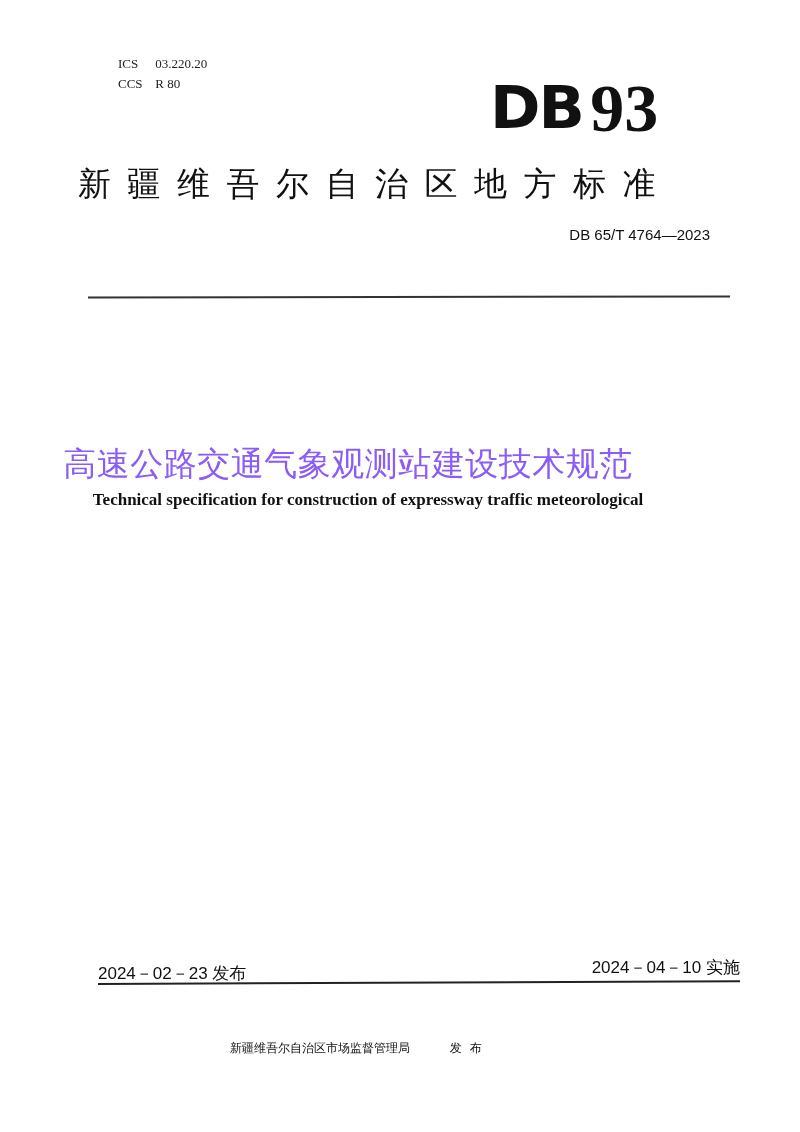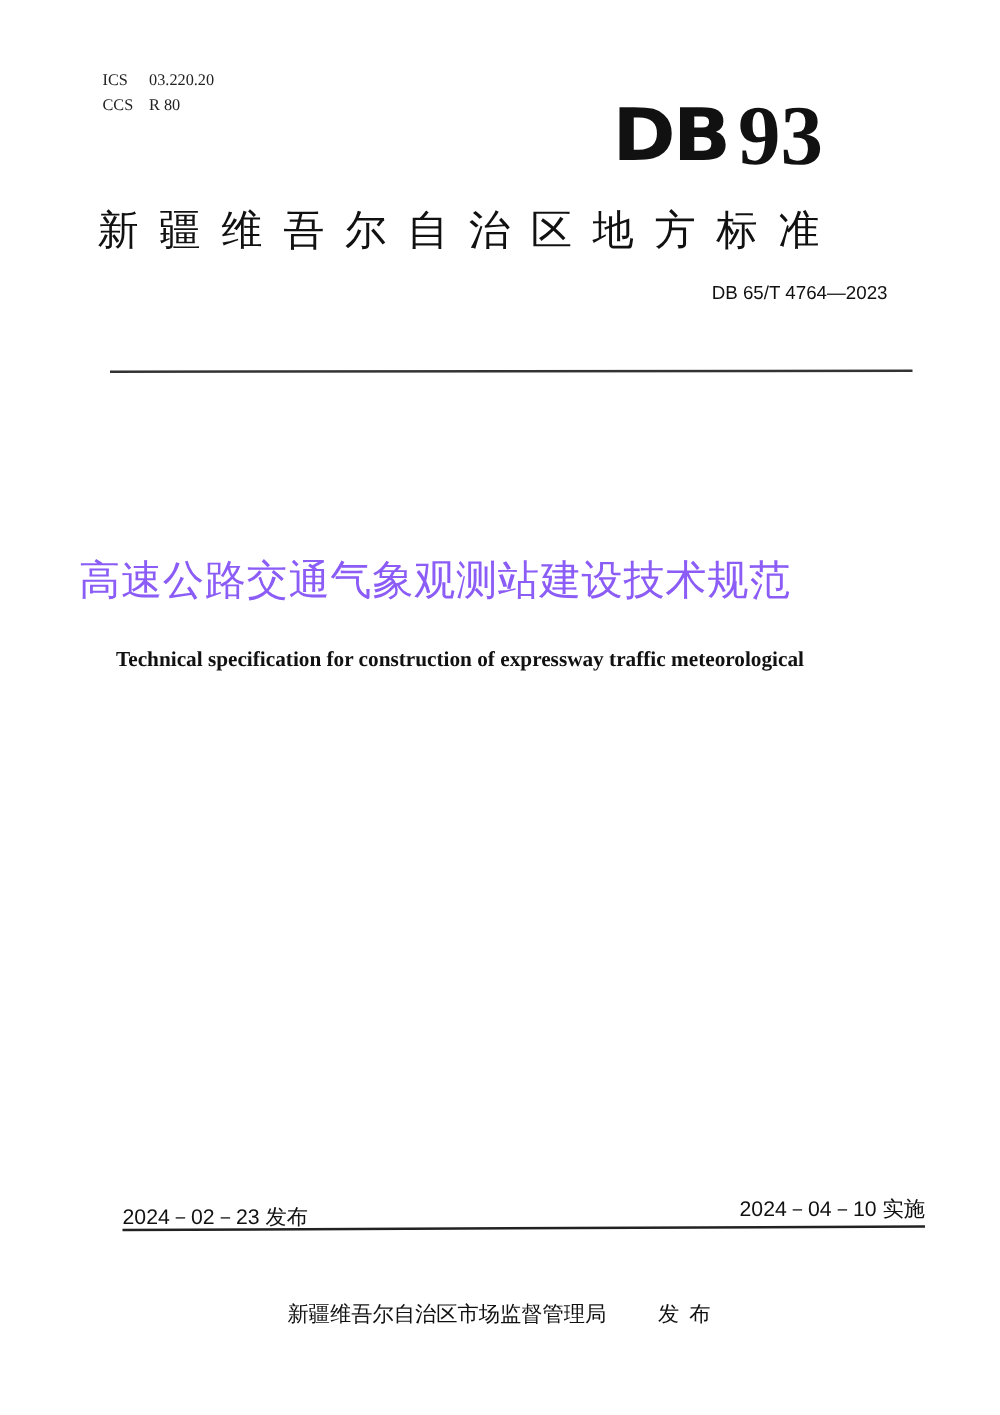--- a/index.html
+++ b/index.html
@@ -3,33 +3,33 @@
 <meta charset="utf-8">
 <style>
   html, body { margin: 0; padding: 0; }
   body {
     width: 800px; height: 1132px; background: #ffffff; position: relative; overflow: hidden;
     font-family: "DejaVu Sans", sans-serif; color: #111;
   }
   .abs { position: absolute; }
   .classif { left: 82px; top: 54px; font-family: "Liberation Serif", serif; font-size: 13px; line-height: 20px; color: #222; }
   .classif .row span { display: inline-block; }
-  .classif .lbl { width: 34px; }
+  .classif .lbl { width: 34px; margin-left: 36px; }
   .db-logo { left: 490px; top: 78px; height: 60px; display: flex; align-items: center; }
   .db-logo .db { font-family: "DejaVu Sans", sans-serif; font-weight: bold; font-size: 58px; letter-spacing: -2px; line-height: 56px; transform: scaleX(1.05); transform-origin: left bottom; }
   .db-logo .num { font-family: "Liberation Serif", serif; font-weight: bold; font-size: 68px; line-height: 56px; margin-left: 12px; }
   .std-title { left: 78px; top: 162px; width: 650px; font-size: 33px; letter-spacing: 16.5px; white-space: nowrap; color: #111; }
   .std-code { right: 90px; top: 226px; font-family: "Liberation Sans", sans-serif; font-size: 15px; color: #111; }
   .rule-top { left: 88px; top: 296px; width: 642px; height: 2px; background: #333; transform: rotate(-0.08deg); }
   .title-cn { left: 0; width: 696px; top: 442px; text-align: center; font-size: 33px; color: #8b5cf6; letter-spacing: 0.5px; }
-  .title-en { left: 0; width: 736px; top: 516px; text-align: center; font-family: "Liberation Serif", serif; font-weight: bold; font-size: 17px; line-height: 24px; color: #111; }
+  .title-en { left: 0; width: 736px; top: 488px; text-align: center; font-family: "Liberation Serif", serif; font-weight: bold; font-size: 17px; line-height: 24px; color: #111; }
   .date-issue { left: 98px; top: 962px; font-family: "Liberation Sans", sans-serif; font-size: 17px; color: #111; }
   .date-impl { right: 60px; top: 956px; font-family: Liberation Sans, sans-serif; font-size: 17px; color: #111; text-align: center; }
   .rule-bottom { left: 98px; top: 983px; width: 642px; height: 2px; background: #222; transform: rotate(-0.25deg); transform-origin: left center; }
-  .publisher { left: 230px; top: 1040px; font-size: 17px; color: #111; white-space: nowrap; }
+  .publisher { left: 230px; top: 1040px; font-size: 12px; color: #111; white-space: nowrap; }
   .publisher .act { margin-left: 36px; letter-spacing: 8px; }
 </style>
 </head>
 <body>
 
 <div class="abs classif">
   <div class="row">
     <span class="lbl">ICS</span>
     <span>03.220.20</span>
   </div>

